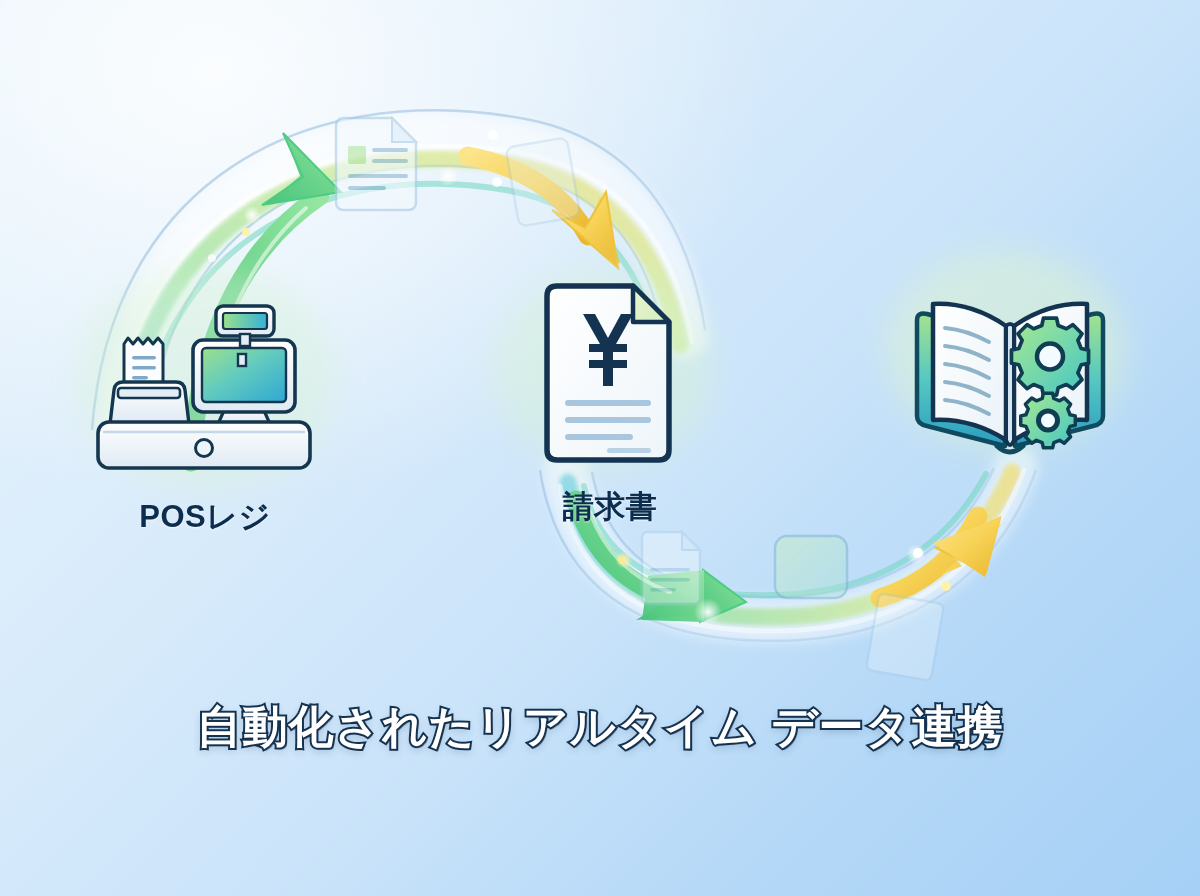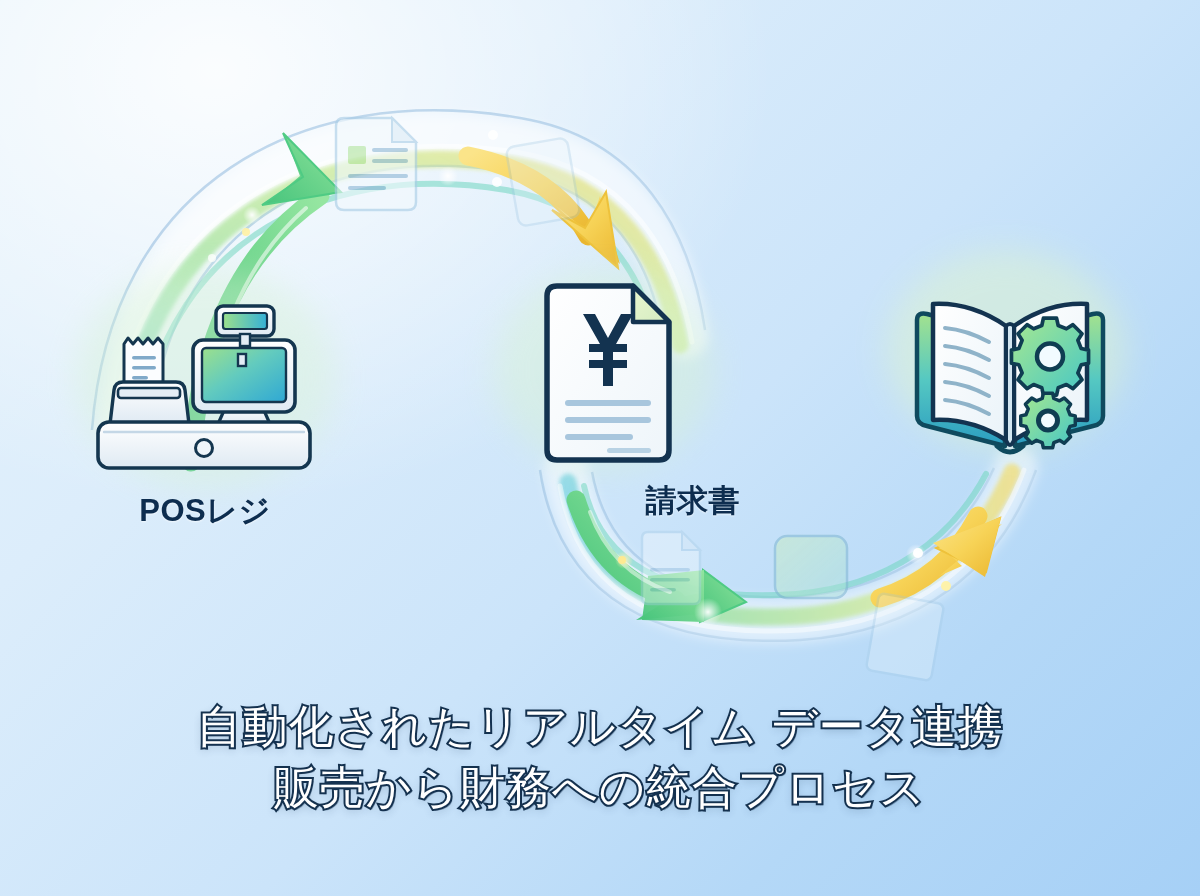--- a/index.html
+++ b/index.html
@@ -32,42 +32,42 @@
     width: 260px;
     text-align: center;
   }
   .node-art {
     height: 190px;
     display: flex;
     align-items: flex-end;
     justify-content: center;
   }
   .node-label {
-    margin-top: 12px;
+    margin-top: 18px;
     font-size: 31px;
     font-weight: bold;
     color: #0d2d4f;
     letter-spacing: 0.5px;
     text-shadow: 0 1px 2px rgba(255,255,255,0.65);
   }
   #node-pos  { left: 75px;  top: 288px; }
-  #node-inv  { left: 480px; top: 278px; text-align: right; }
+  #node-inv  { left: 480px; top: 278px; }
   #node-led  { left: 880px; top: 278px; }
 
   
   #caption {
     position: absolute;
     left: 0;
     top: 700px;
     width: 1200px;
     text-align: center;
   }
   .caption-line {
     color: #ffffff;
-    font-weight: normal;
+    font-weight: bold;
     line-height: 1.22;
     -webkit-text-stroke: 4px #15324f;
     paint-order: stroke fill;
     text-shadow:
        2px 2px 0 rgba(21,50,79,0.35),
        0 3px 8px rgba(30,60,95,0.30);
   }
   #caption-line1 { font-size: 45px; letter-spacing: 1px; }
   #caption-line2 { font-size: 45px; letter-spacing: 1px; margin-top: 6px; }
 </style>
@@ -378,16 +378,15 @@
                    L -8 60 L -10 51 L -20 47 L -28 52 L -39 41 L -34 33 L -38 23 L -47 21
                    L -47 5 L -38 3 L -34 -7 L -39 -15 L -28 -26 L -20 -21 L -10 -25 Z" transform="scale(0.58)" fill="url(#gearGrad2)" stroke="#0f3d52" stroke-width="6" stroke-linejoin="round"></path>
           <circle cx="0" cy="7.5" r="9.5" fill="#f2fbff" stroke="#0f3d52" stroke-width="5"></circle>
         </g>
       </svg>
     </div>
   </div>
 
   <div id="caption">
     <div class="caption-line" id="caption-line1">自動化されたリアルタイム データ連携</div>
-    <div class="caption-line" id="caption-line2">販売から財務への統合プロセス</div>
   </div>
 
 </div>
 
 </body></html>

